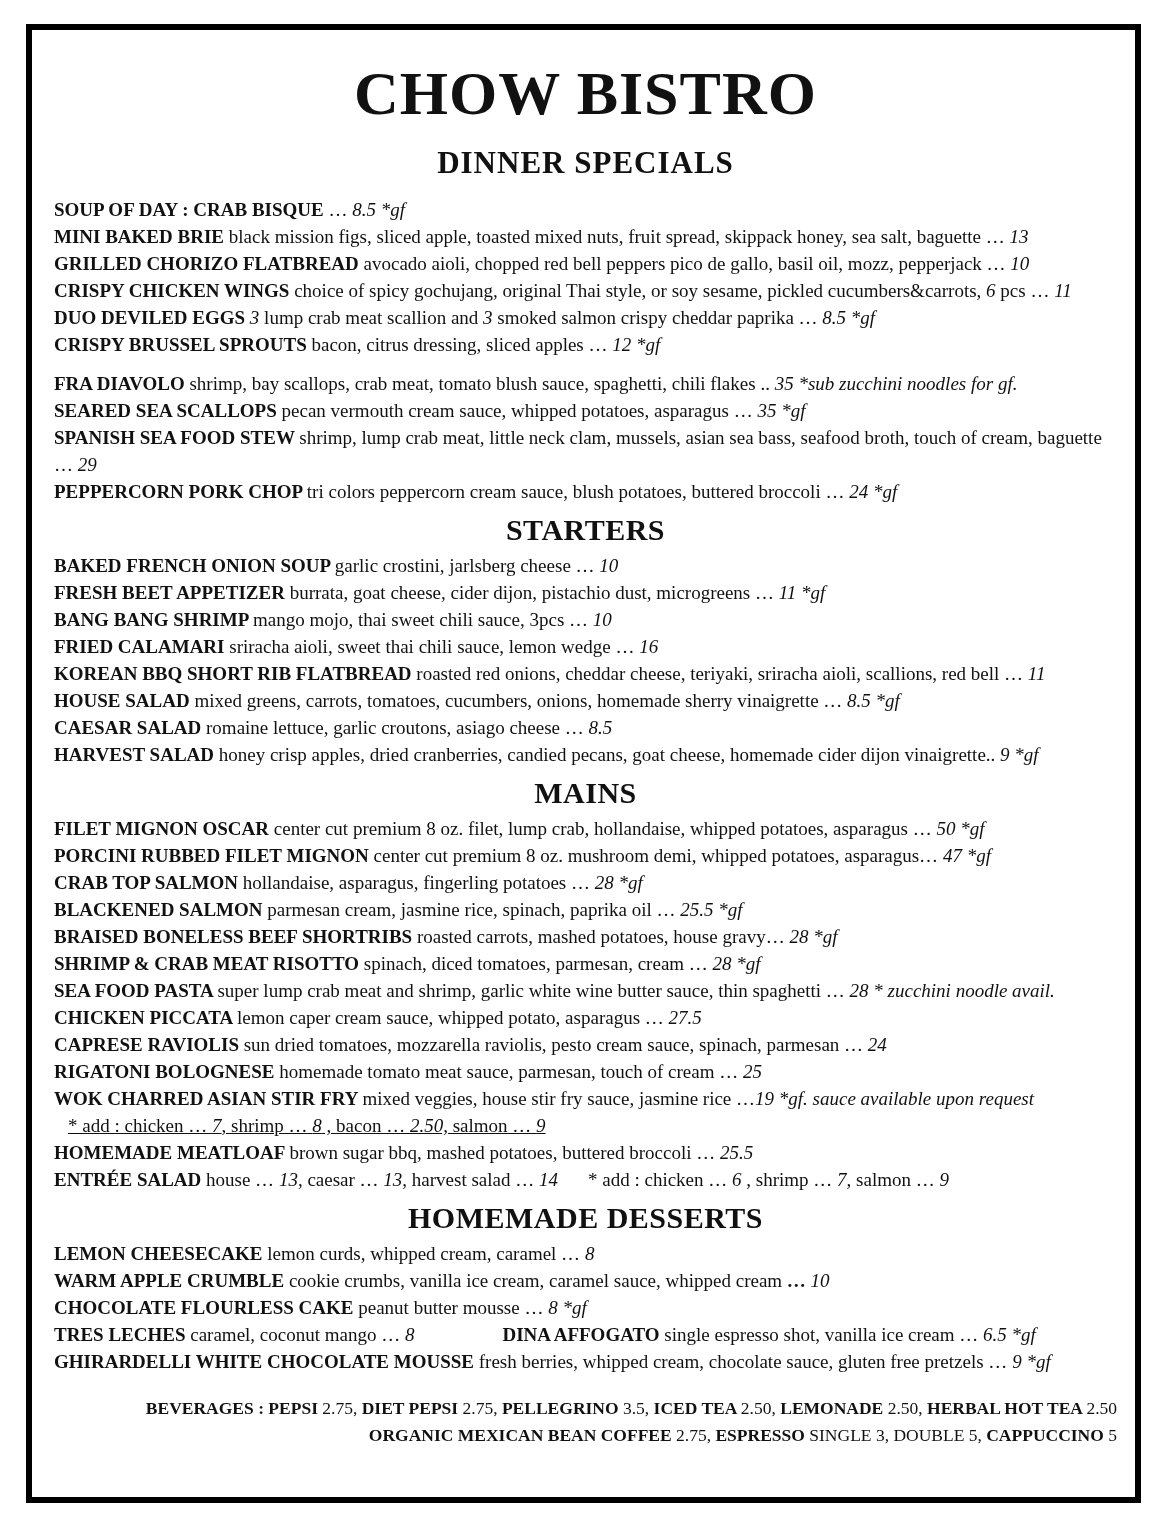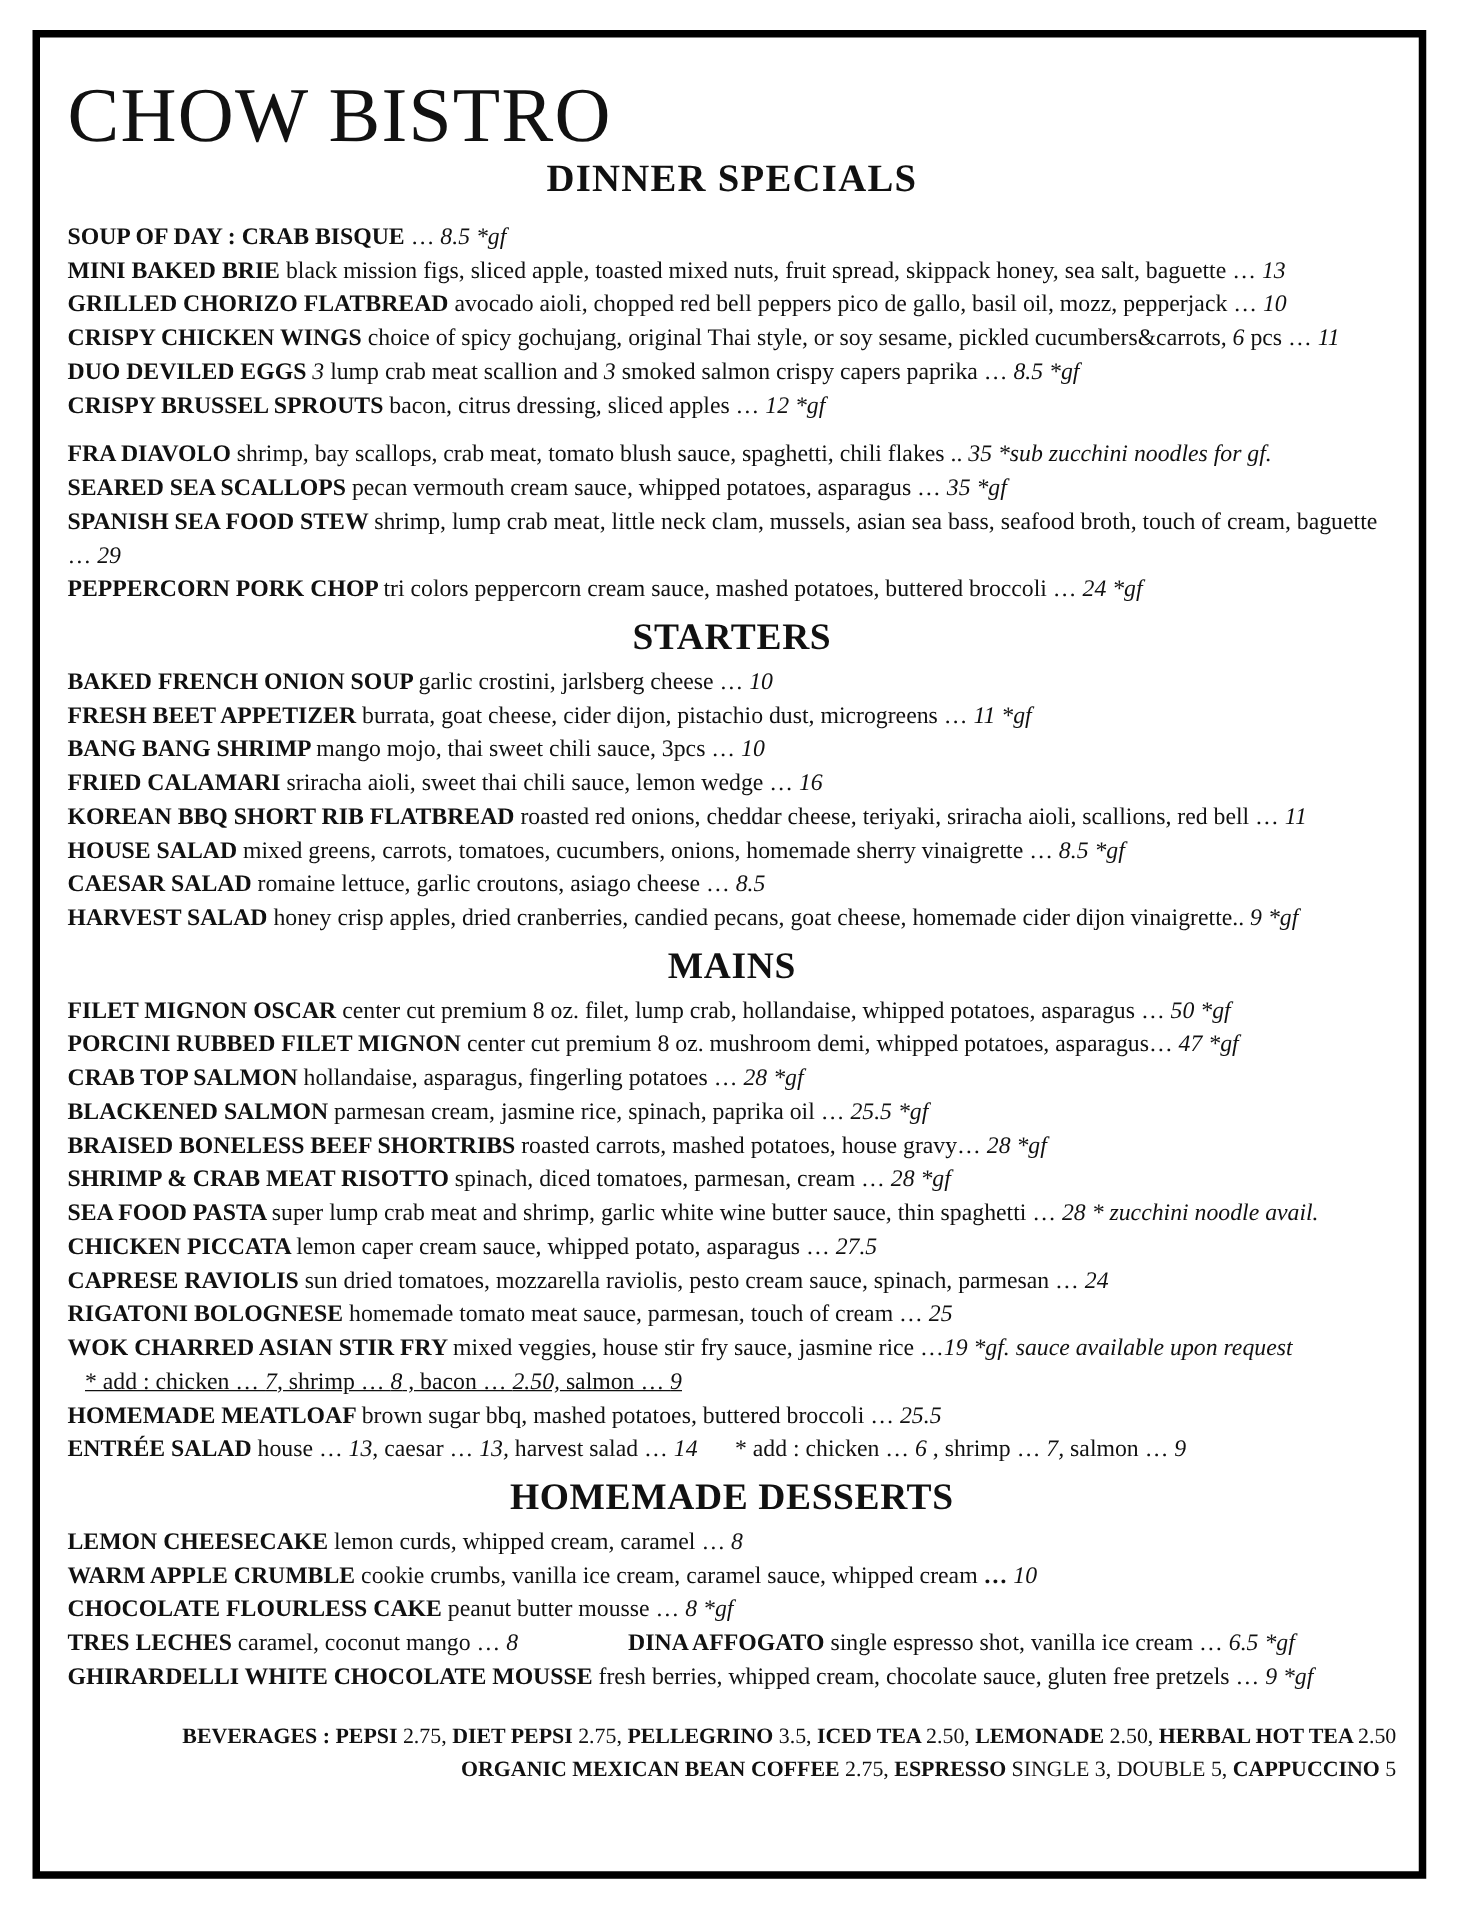--- a/index.html
+++ b/index.html
@@ -14,25 +14,26 @@
     position:absolute;
     left:26px;top:24px;
     width:1115px;height:1479px;
     box-sizing:border-box;
     border:6px solid #000000;
     padding:30px 18px 0 22px;
     overflow:hidden;
     background:#ffffff;
   }
   .menu-title{
+    text-align:center;
     font-size:62px;
-    font-weight:normal;
+    font-weight:bold;
     line-height:66px;
     letter-spacing:1px;
-    margin:0 0 0 0;
+    margin:0 0 20px 0;
   }
   .menu-subtitle{
     text-align:center;
     font-size:31px;
     font-weight:bold;
     letter-spacing:1px;
     line-height:34px;
     margin:0 0 16px 0;
   }
   .section-heading{
@@ -68,26 +69,26 @@
 
 <div class="frame">
   <div class="menu-title">CHOW BISTRO</div>
   <div class="menu-subtitle">DINNER SPECIALS</div>
 
   <div id="menu-sections">
       <div class="menu-line"><span class="seg-b">SOUP OF DAY :  CRAB BISQUE </span><span class="seg-p">… </span><span class="seg-i">8.5 *gf</span></div>
       <div class="menu-line"><span class="seg-b">MINI BAKED BRIE </span><span class="seg-p">black mission figs, sliced apple, toasted mixed nuts, fruit spread, skippack honey, sea salt, baguette … </span><span class="seg-i">13</span></div>
       <div class="menu-line"><span class="seg-b">GRILLED CHORIZO FLATBREAD </span><span class="seg-p">avocado aioli, chopped red bell peppers pico de gallo, basil oil, mozz, pepperjack … </span><span class="seg-i">10</span></div>
       <div class="menu-line"><span class="seg-b">CRISPY CHICKEN WINGS </span><span class="seg-p">choice of spicy gochujang, original Thai style, or soy sesame, pickled cucumbers&amp;carrots, </span><span class="seg-i">6</span><span class="seg-p"> pcs … </span><span class="seg-i">11</span></div>
-      <div class="menu-line"><span class="seg-b">DUO DEVILED EGGS </span><span class="seg-i">3 </span><span class="seg-p">lump crab meat scallion and </span><span class="seg-i">3 </span><span class="seg-p">smoked salmon crispy capers paprika … </span><span class="seg-i">8.5 *gf</span></div>
+      <div class="menu-line"><span class="seg-b">DUO DEVILED EGGS </span><span class="seg-i">3 </span><span class="seg-p">lump crab meat scallion and </span><span class="seg-i">3 </span><span class="seg-p">smoked salmon crispy cheddar paprika … </span><span class="seg-i">8.5 *gf</span></div>
       <div class="menu-line"><span class="seg-b">CRISPY BRUSSEL SPROUTS </span><span class="seg-p">bacon, citrus dressing, sliced apples … </span><span class="seg-i">12 *gf</span></div>
       <div class="menu-line gap-above"><span class="seg-b">FRA DIAVOLO </span><span class="seg-p">shrimp, bay scallops, crab meat, tomato blush sauce, spaghetti, chili flakes .. </span><span class="seg-i">35  *sub zucchini noodles for gf.</span></div>
       <div class="menu-line"><span class="seg-b">SEARED SEA SCALLOPS </span><span class="seg-p">pecan vermouth cream sauce, whipped potatoes, asparagus … </span><span class="seg-i">35 *gf</span></div>
       <div class="menu-line"><span class="seg-b">SPANISH SEA FOOD STEW </span><span class="seg-p">shrimp, lump crab meat, little neck clam, mussels, asian sea bass, seafood broth, touch of cream, baguette … </span><span class="seg-i">29</span></div>
-      <div class="menu-line"><span class="seg-b">PEPPERCORN PORK CHOP </span><span class="seg-p">tri colors peppercorn cream sauce, mashed potatoes, buttered broccoli … </span><span class="seg-i">24 *gf</span></div>
+      <div class="menu-line"><span class="seg-b">PEPPERCORN PORK CHOP </span><span class="seg-p">tri colors peppercorn cream sauce, blush potatoes, buttered broccoli … </span><span class="seg-i">24 *gf</span></div>
       <div class="section-heading">STARTERS</div>
       <div class="menu-line"><span class="seg-b">BAKED FRENCH ONION SOUP </span><span class="seg-p">garlic crostini, jarlsberg cheese … </span><span class="seg-i">10</span></div>
       <div class="menu-line"><span class="seg-b">FRESH BEET APPETIZER </span><span class="seg-p">burrata, goat cheese, cider dijon, pistachio dust, microgreens … </span><span class="seg-i">11 *gf</span></div>
       <div class="menu-line"><span class="seg-b">BANG BANG SHRIMP </span><span class="seg-p">mango mojo, thai sweet chili sauce, 3pcs … </span><span class="seg-i">10</span></div>
       <div class="menu-line"><span class="seg-b">FRIED CALAMARI </span><span class="seg-p">sriracha aioli, sweet thai chili sauce, lemon wedge … </span><span class="seg-i">16</span></div>
       <div class="menu-line"><span class="seg-b">KOREAN BBQ SHORT RIB FLATBREAD </span><span class="seg-p">roasted red onions, cheddar cheese, teriyaki, sriracha aioli, scallions, red bell … </span><span class="seg-i">11</span></div>
       <div class="menu-line"><span class="seg-b">HOUSE SALAD </span><span class="seg-p">mixed greens, carrots, tomatoes, cucumbers, onions, homemade sherry vinaigrette … </span><span class="seg-i">8.5 *gf</span></div>
       <div class="menu-line"><span class="seg-b">CAESAR SALAD </span><span class="seg-p">romaine lettuce, garlic croutons, asiago cheese … </span><span class="seg-i">8.5</span></div>
       <div class="menu-line"><span class="seg-b">HARVEST SALAD </span><span class="seg-p">honey crisp apples, dried cranberries, candied pecans, goat cheese, homemade cider dijon vinaigrette.. </span><span class="seg-i">9 *gf</span></div>
       <div class="section-heading">MAINS</div>

